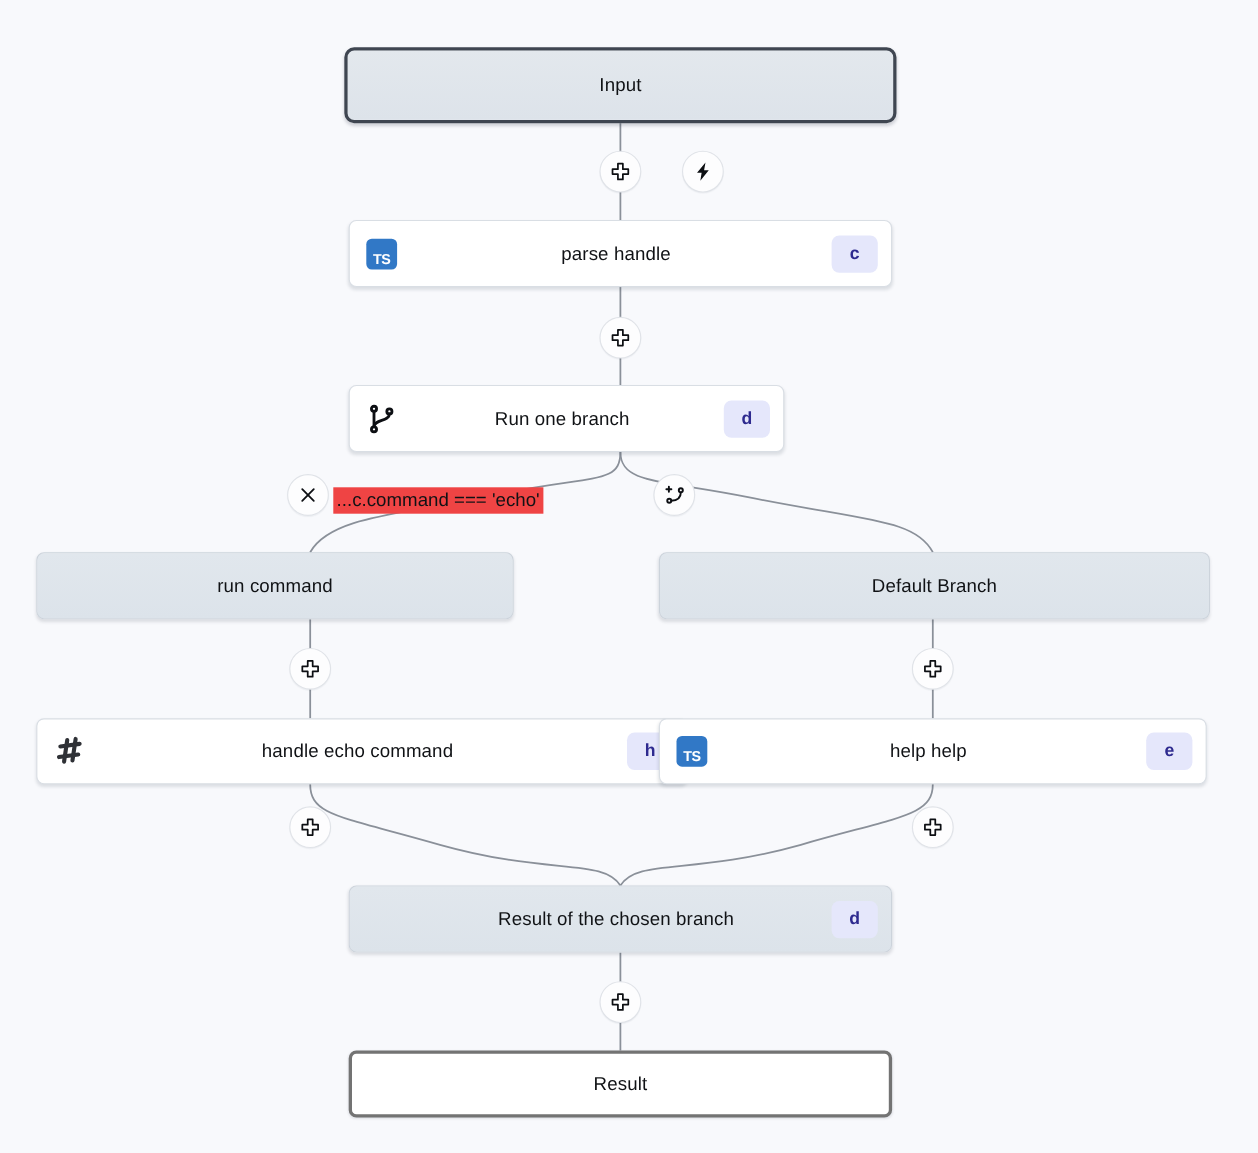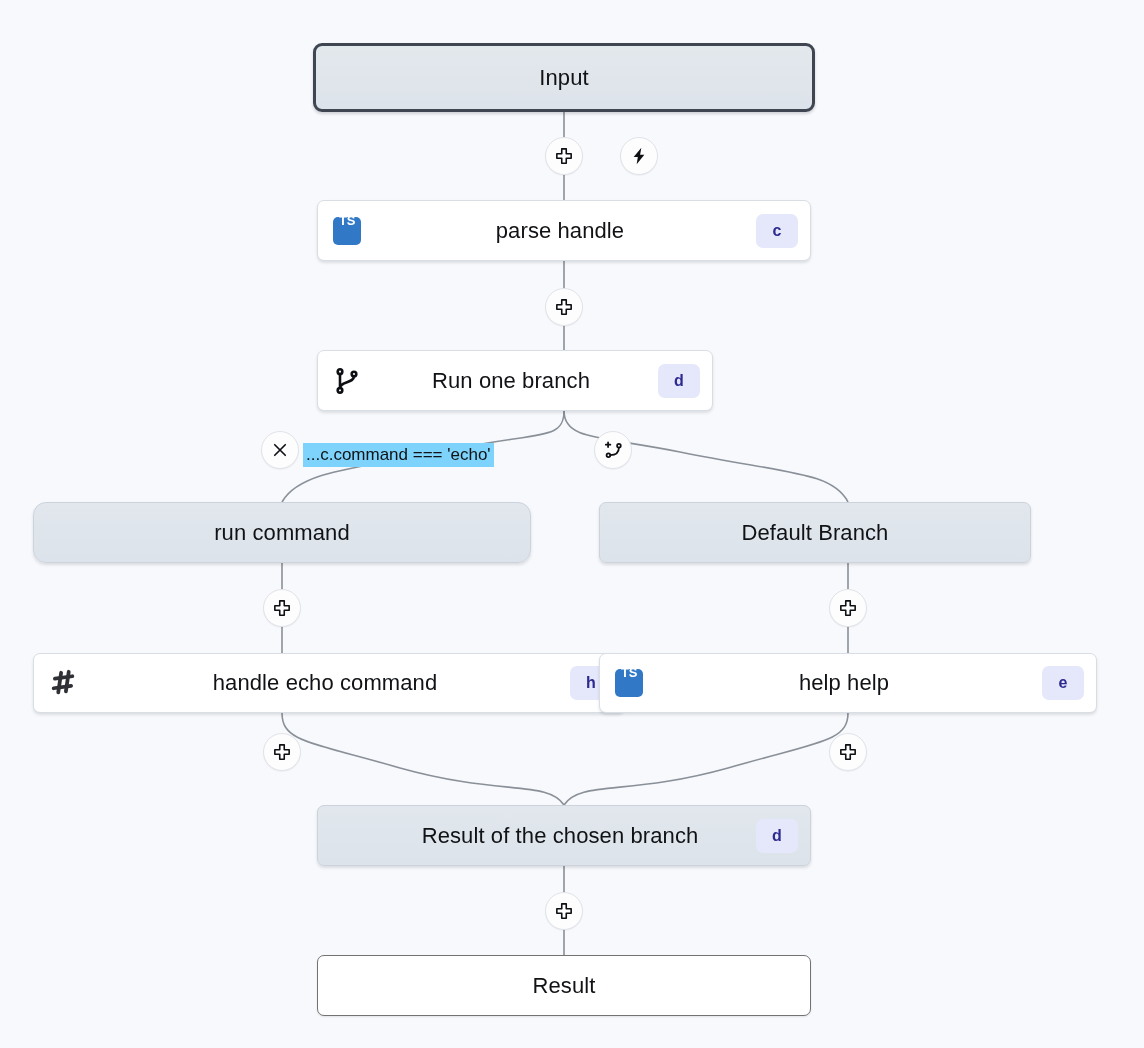--- a/index.html
+++ b/index.html
@@ -27,38 +27,38 @@
   .node {
     position: absolute;
     display: flex;
     align-items: center;
     border-radius: 7px;
     z-index: 5;
   }
   .node-label {
     flex: 1;
     text-align: center;
-    font-size: 22px;
+    font-size: 17px;
     color: #101215;
     letter-spacing: .1px;
     white-space: nowrap;
     overflow: hidden;
   }
 
   
   .node.boundary-strong {
     background: linear-gradient(180deg,#e3e8ed 0%, #dde3ea 100%);
     border: 3px solid #3f4651;
     box-shadow: 0 2px 3px rgba(20,30,50,.18);
     border-radius: 9px;
   }
   
   .node.boundary-plain {
     background: #ffffff;
-    border: 1px solid #737373;
+    border: 3px solid #737373;
     box-shadow: 0 1px 2px rgba(20,30,50,.10);
   }
   
   .node.group {
     background: linear-gradient(180deg,#e1e7ed 0%, #dce3ea 100%);
     border: 1px solid #ccd3db;
     box-shadow: 0 2px 3px rgba(20,30,50,.13);
   }
   
   .node.step {
@@ -77,21 +77,21 @@
   .ts-icon {
     width: 28px; height: 28px;
     background: #3178c6;
     border-radius: 5px;
     display: flex; align-items: flex-end; justify-content: center;
     color: #fff;
     font-size: 13px;
     font-weight: bold;
     font-family: "Liberation Sans", sans-serif;
     letter-spacing: -0.4px;
-    padding-bottom: 17px;
+    padding-bottom: 2px;
   }
   .svg-icon { display:block; }
 
   
   .node-badge {
     flex: 0 0 auto;
     min-width: 42px;
     height: 34px;
     margin-right: 12px;
     background: #e5e7fb;
@@ -111,21 +111,21 @@
     background: #fdfdfe;
     border: 1px solid #e0e3e8;
     display: flex; align-items: center; justify-content: center;
     z-index: 8;
     box-shadow: 0 1px 1px rgba(20,30,50,.05);
   }
 
   
   .edge-label {
     position: absolute;
-    background: #7dd3fc;
+    background: #ef4444;
     color: #101215;
     font-size: 17px;
     white-space: nowrap;
     padding: 1px 3px;
     z-index: 7;
     line-height: 22px;
   }
 </style>
 </head>
 <body>
@@ -174,25 +174,25 @@
         <circle cx="6" cy="20" r="2"></circle>
         <circle cx="18" cy="6" r="2"></circle>
         <path d="M6 6 L6 18"></path>
         <path d="M6 18 C6 12 18 14 18 8"></path>
       </svg>
     </span>
     <span class="node-label">Run one branch</span>
     <span class="node-badge">d</span>
   </div>
 
-  <div class="node group" style="left:33px; top:502px; width:498px; height:61px;border-radius:13px;">
+  <div class="node group" style="left:33px; top:502px; width:434px; height:61px;">
     <span class="node-label">run command</span>
   </div>
 
-  <div class="node group" style="left:599px; top:502px; width:432px; height:61px;">
+  <div class="node group" style="left:599px; top:502px; width:501px; height:61px;">
     <span class="node-label">Default Branch</span>
   </div>
 
   <div class="node step" style="left:33px; top:653px; width:592px; height:60px;">
     <span class="node-icon">
       <svg class="svg-icon" width="30" height="30" viewBox="0 0 24 24" fill="none" stroke="#2f3136" stroke-width="3" stroke-linecap="round">
         <path d="M5.5 8.5 L19.5 6.6"></path>
         <path d="M4.5 16.2 L18.5 14.3"></path>
         <path d="M10.5 3.8 L8.2 19.5"></path>
         <path d="M16.6 3 L14.3 18.7"></path>

